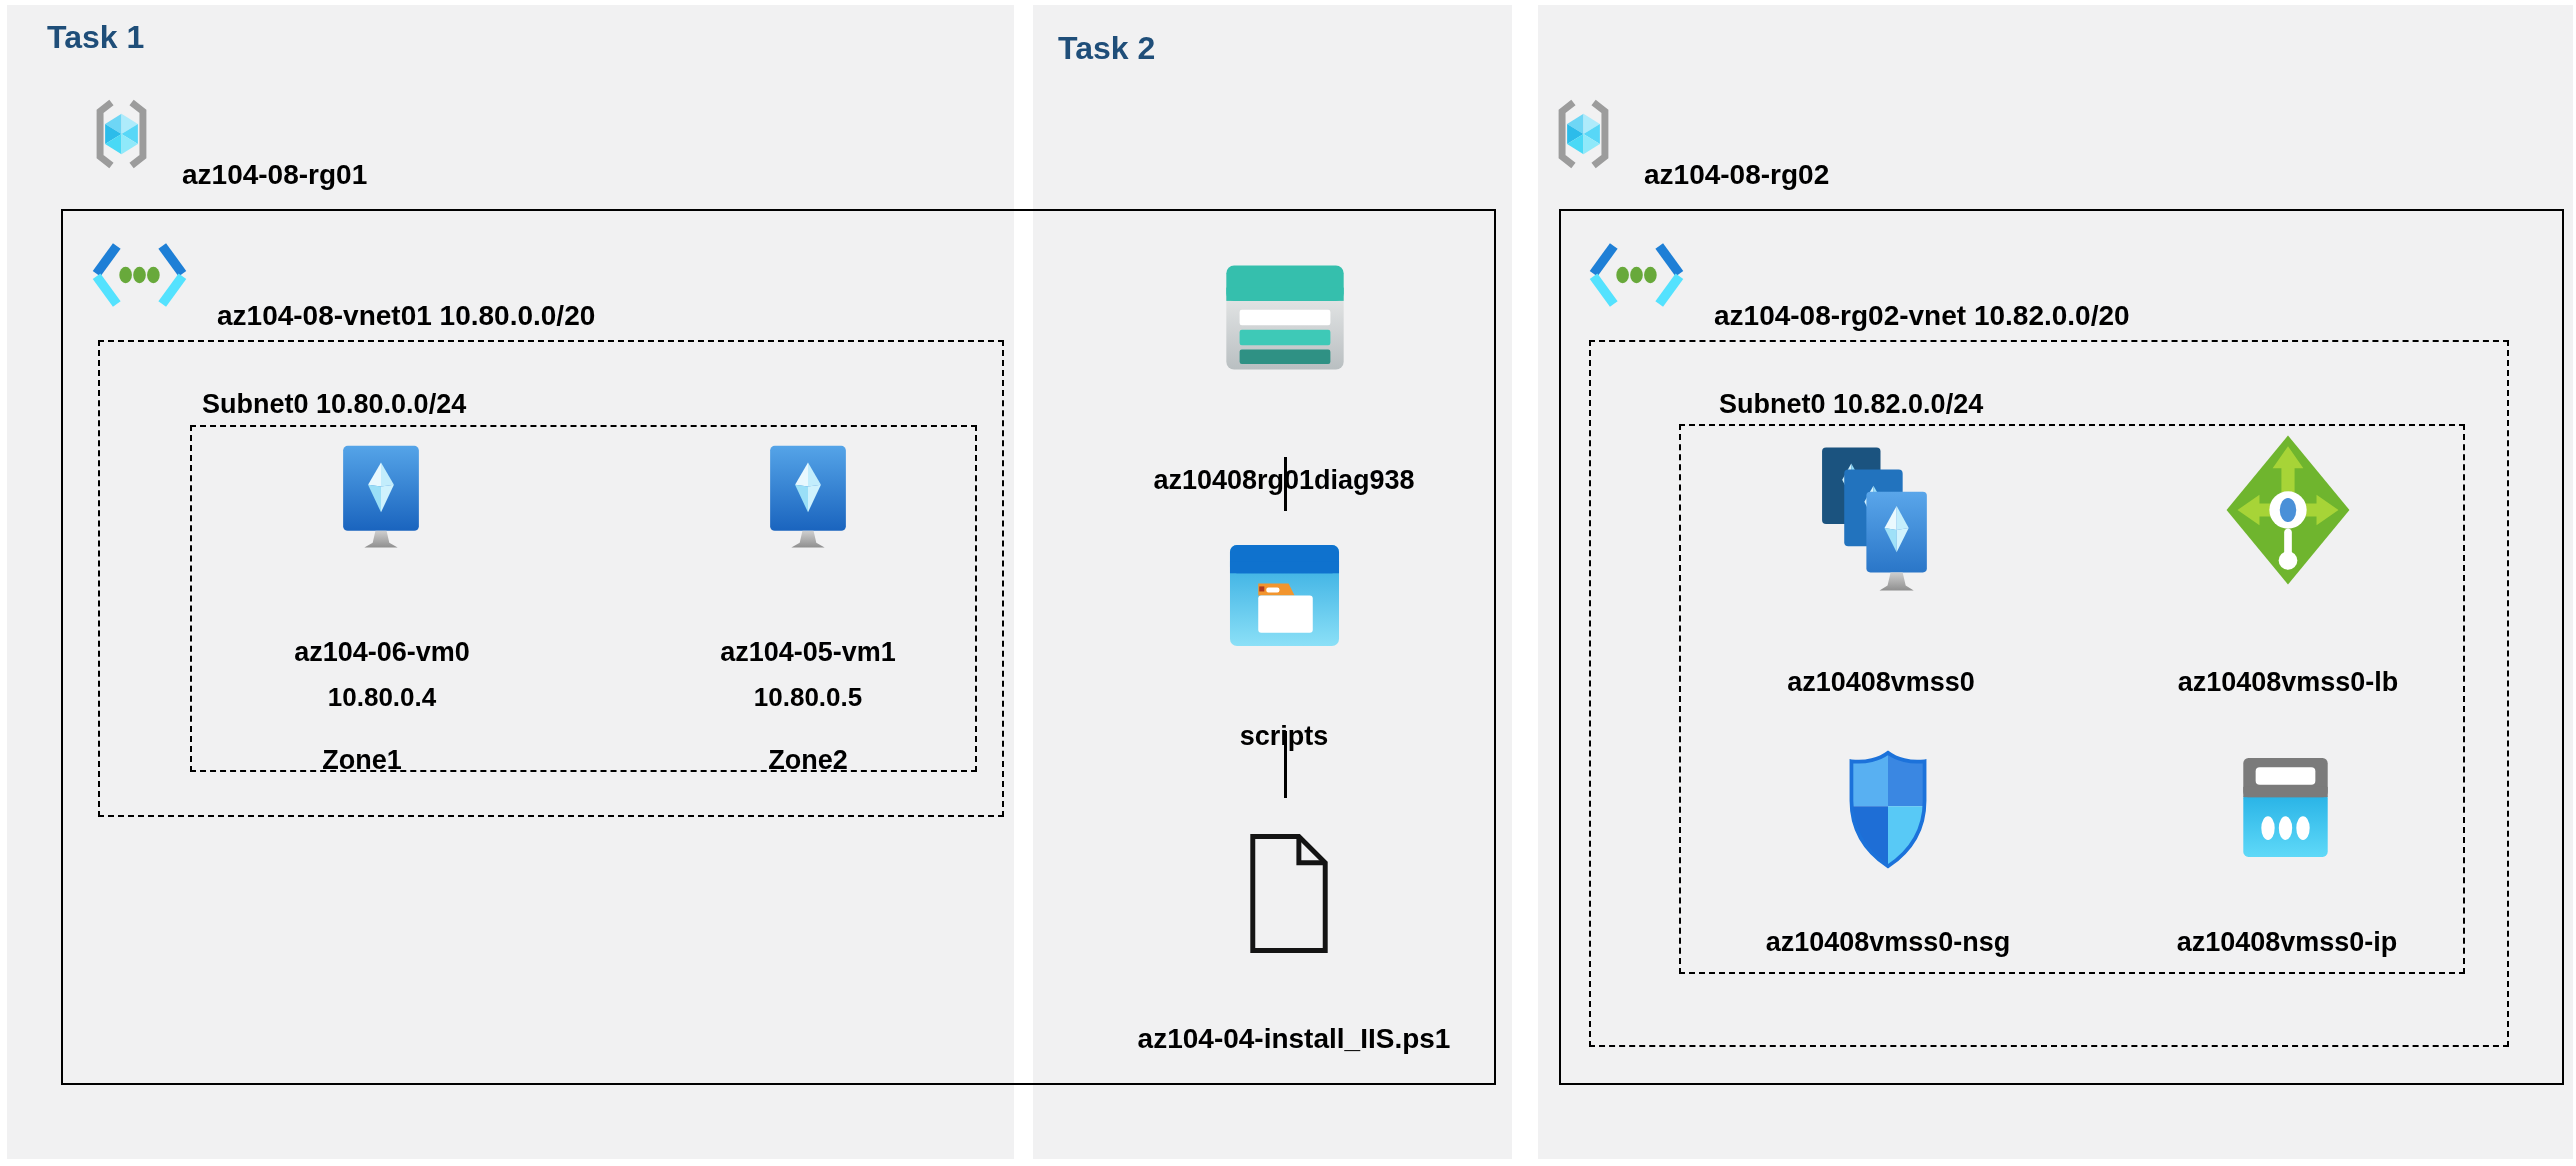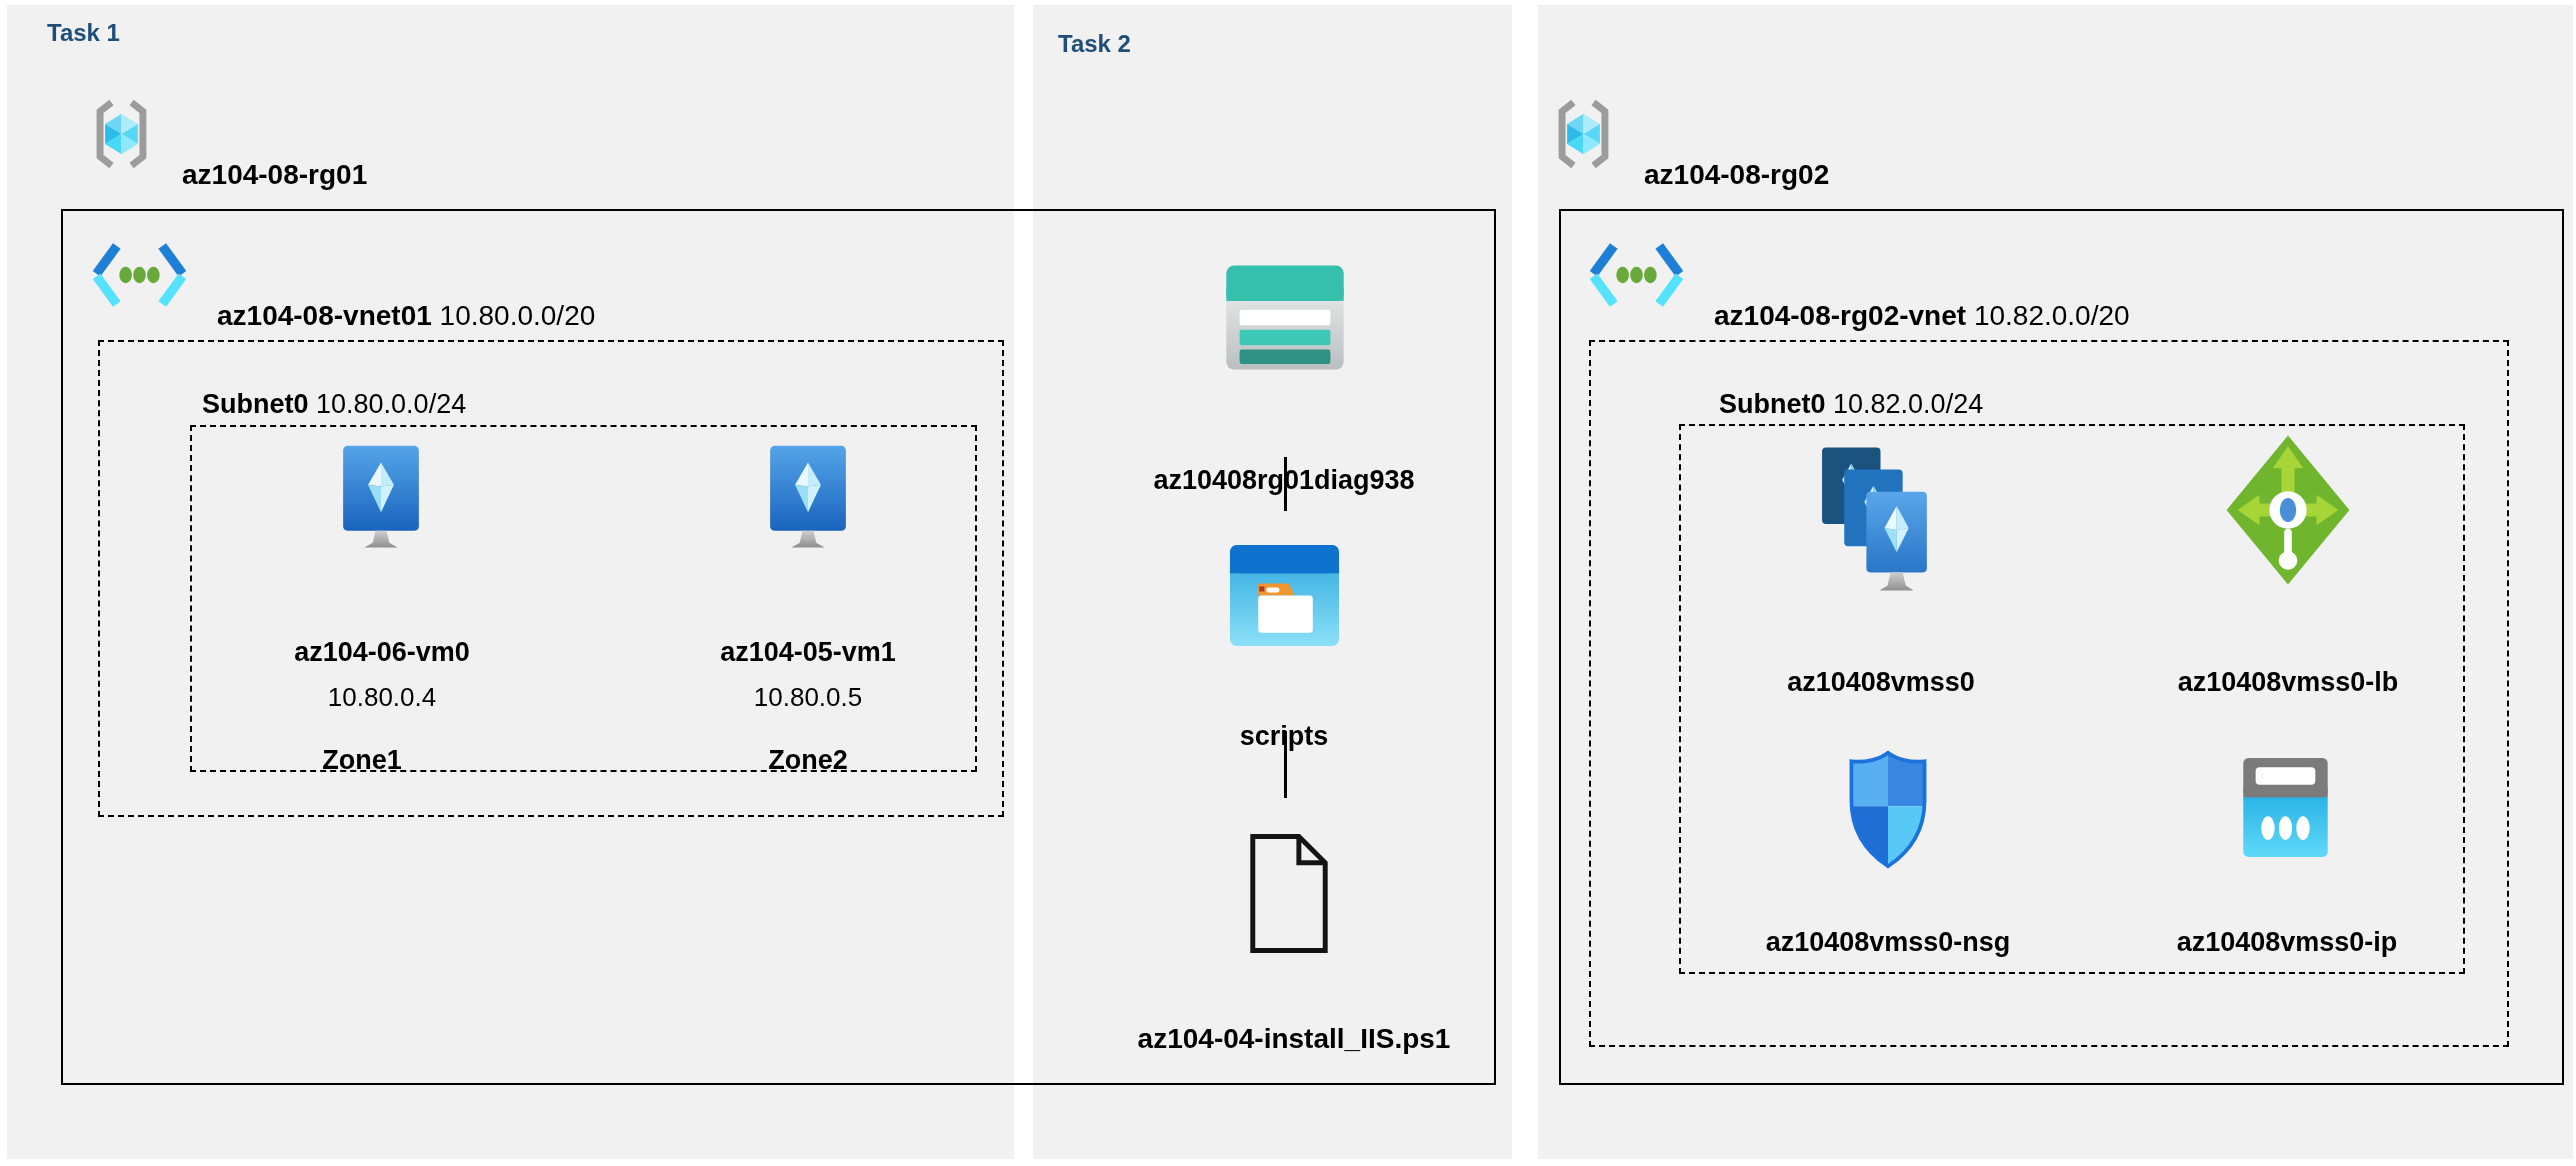--- a/index.html
+++ b/index.html
@@ -3,26 +3,26 @@
 <meta charset="utf-8">
 <style>
   :root{
     --page_bg:#ffffff; --panel_bg:#f1f1f2; --header_text:#1f4e79;
     --label_text:#000000; --border_color:#000000;
   }
   html,body{margin:0;padding:0;background:var(--page_bg);}
   .canvas{position:relative;width:2576px;height:1166px;background:var(--page_bg);
           font-family:"Liberation Sans",sans-serif;overflow:hidden;}
   .panel{position:absolute;background:var(--panel_bg);}
-  .title{position:absolute;font-size:24px;font-weight:700;color:var(--header_text);white-space:nowrap;text-align:center;}
+  .title{position:absolute;font-size:32px;font-weight:700;color:var(--header_text);white-space:nowrap;text-align:center;}
   .solid-box{position:absolute;border:2.7px solid var(--border_color);box-sizing:border-box;}
   .dashed-box{position:absolute;border:2.7px dashed var(--border_color);box-sizing:border-box;}
   .lbl{position:absolute;font-size:27px;font-weight:700;color:var(--label_text);white-space:nowrap;margin-top:40px;}
   .center{transform:translateX(-50%);text-align:center;}
-  .reg{font-weight:400;}
+  .reg{font-weight:700;}
   .icon{position:absolute;}
   .vline{position:absolute;width:2.7px;background:var(--border_color);}
 </style>
 </head>
 <body>
 
 <div class="canvas">
 
   <div class="panel" style="left:6.7px;top:5.4px;width:1007px;height:1154px"></div>
   <div class="panel" style="left:1033px;top:5.4px;width:479px;height:1154px"></div>

